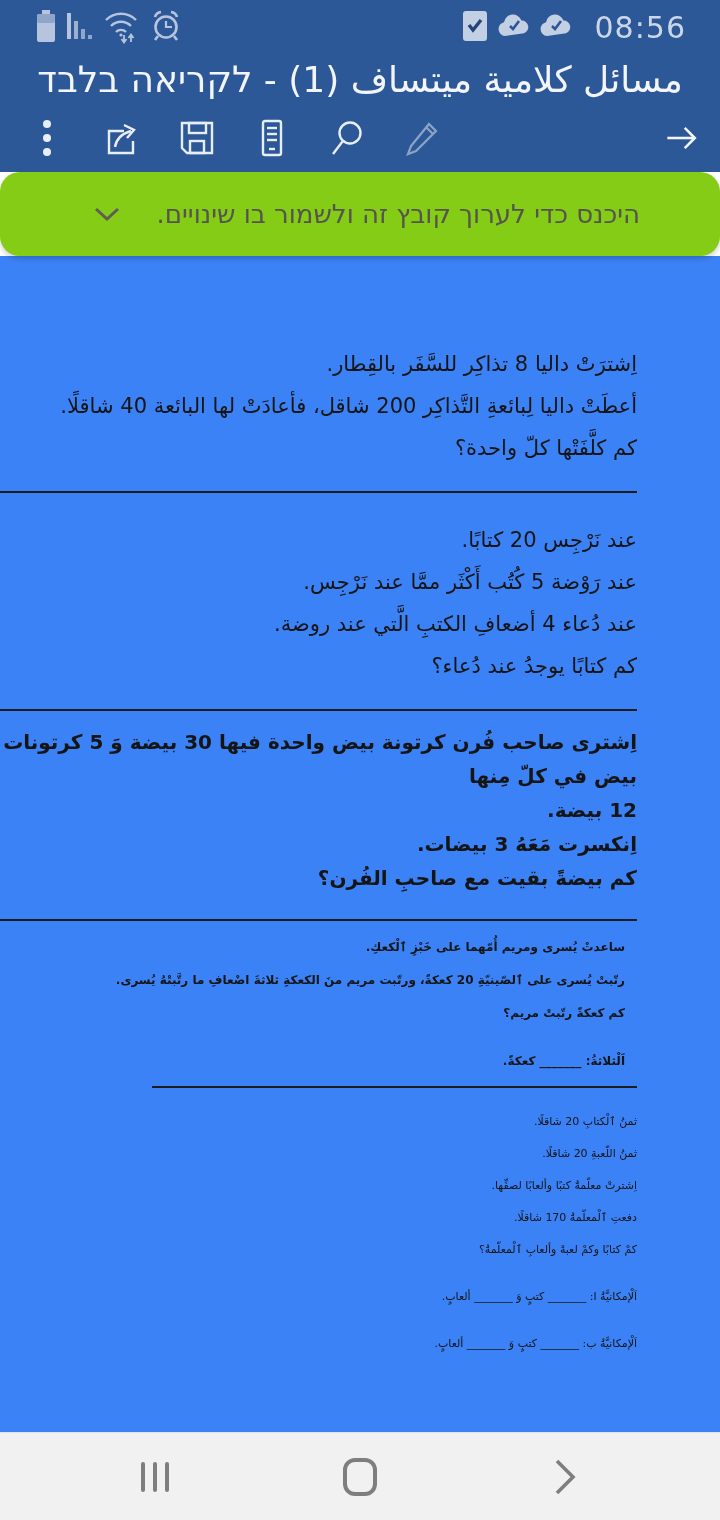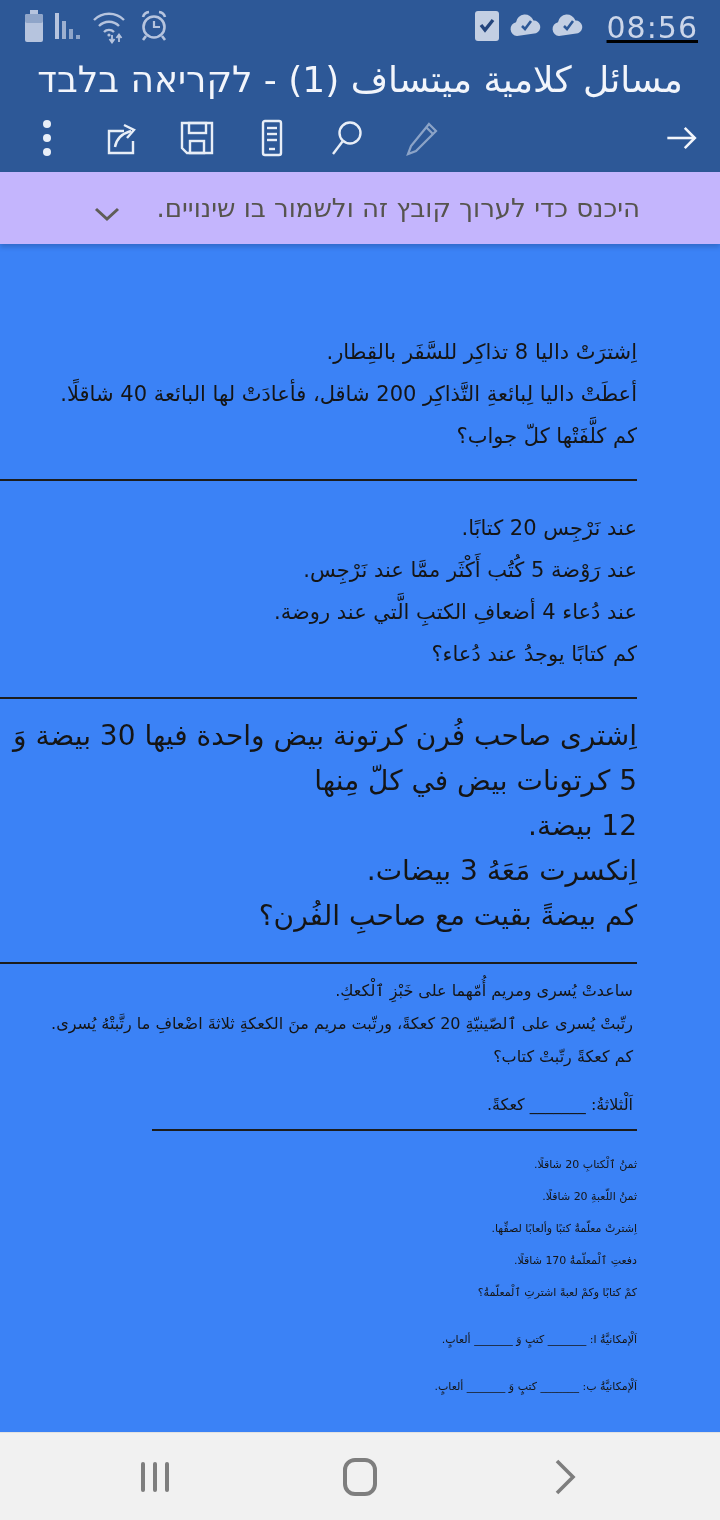--- a/index.html
+++ b/index.html
@@ -1,44 +1,44 @@
 <!DOCTYPE html>
 <html><head>
 <meta charset="utf-8">
 <style>
   * { margin:0; padding:0; box-sizing:border-box; }
   html,body { width:720px; height:1520px; font-family:"DejaVu Sans", sans-serif; background:#ffffff; overflow:hidden; }
   .phone { width:720px; height:1520px; display:flex; flex-direction:column; position:relative; }
 
   
-  .statusbar { height:55px; background:#2d5897; display:flex; align-items:center; justify-content:space-between; padding:0 22px; flex:0 0 auto;text-decoration:underline; }
+  .statusbar { height:55px; background:#2d5897; display:flex; align-items:center; justify-content:space-between; padding:0 34px; flex:0 0 auto; }
   .sb-group { display:flex; align-items:center; gap:8px; }
   .sb-time { color:#ccd6e9; font-size:30px; letter-spacing:1px; margin-left:14px; }
 
   
   .appbar { height:117px; background:#2d5897; flex:0 0 auto; position:relative; }
   .doc-title { color:#f2f5fb; font-size:36px; text-align:center; padding-top:4px; direction:rtl; }
   .toolbar { position:absolute; left:0; right:0; top:48px; height:69px; display:flex; align-items:center; }
   .tb-left { display:flex; align-items:center; gap:31px; padding-left:25px; }
   .tb-icon { width:44px; height:44px; display:flex; align-items:center; justify-content:center; }
   .tb-right { margin-left:auto; padding-right:16px; }
   .dimmed { opacity:0.5; }
 
   
-  .banner { height:72px; background:#c4b5fd; position:relative; display:flex; align-items:center; flex:0 0 auto; box-shadow:0 3px 5px rgba(0,0,0,0.18); z-index:2; }
+  .banner { height:84px; background:#84cc16; position:relative; display:flex; align-items:center; flex:0 0 auto; box-shadow:0 3px 5px rgba(0,0,0,0.18); z-index:2;border-radius:20px; }
   .banner-text { width:100%; direction:rtl; text-align:right; padding-right:80px; font-size:26px; color:#56544e; }
   .banner-chevron { position:absolute; left:92px; top:33px; }
 
   
   .content { flex:1 1 auto; background:#3b82f6; overflow:hidden; padding-top:87px; }
   .page { width:637px; direction:rtl; color:#151515; }
   .problem { text-align:right; }
   .problem.large  { font-size:21px; line-height:42px; margin:26px 0 22px; }
-  .problem.medium { font-size:28px; line-height:45px; margin:14px 0 24px; }
-  .problem.small  { font-size:16px; line-height:33px; margin:10px 4px 8px; }
+  .problem.medium { font-size:20px; line-height:34px; margin:14px 0 24px;font-weight:bold; }
+  .problem.small  { font-size:12px; line-height:33px; margin:10px 12px 8px;font-weight:bold; }
   .problem.small5 { font-size:11px; line-height:32px; margin:18px 0 0; }
   .problem:first-child { margin-top:0; }
   .line.gap { margin-top:15px; }
   .divider { border-top:2px solid #1c1c1c; width:100%; }
   .divider.short { width:485px; }
 
   
   .navbar { height:88px; background:#f1f1f1; border-top:1px solid #e2e2e2; display:flex; align-items:center; justify-content:space-between; padding:0 135px; flex:0 0 auto; }
   .nav-btn { width:40px; height:40px; display:flex; align-items:center; justify-content:center; }
 </style>
@@ -172,50 +172,50 @@
         </svg>
     </span>
     <div class="banner-text">היכנס כדי לערוך קובץ זה ולשמור בו שינויים.</div>
   </div>
 
   <div class="content">
     <div class="page" id="doc-area">
         <div class="problem large">
           <div class="line">اِشترَتْ داليا 8 تذاكِر للسَّفَر بالقِطار.</div>
           <div class="line">أعطَتْ داليا لِبائعةِ التَّذاكِر 200 شاقل، فأعادَتْ لها البائعة 40 شاقلًا.</div>
-          <div class="line">كم كلَّفَتْها كلّ جواب؟</div>
+          <div class="line">كم كلَّفَتْها كلّ واحدة؟</div>
         </div>
         <div class="divider"></div>
         <div class="problem large">
           <div class="line">عند نَرْجِس 20 كتابًا.</div>
           <div class="line">عند رَوْضة 5 كُتُب أَكْثَر ممَّا عند نَرْجِس.</div>
           <div class="line">عند دُعاء 4 أضعافِ الكتبِ الَّتي عند روضة.</div>
           <div class="line">كم كتابًا يوجدُ عند دُعاء؟</div>
         </div>
         <div class="divider"></div>
         <div class="problem medium">
           <div class="line">اِشترى صاحب فُرن كرتونة بيض واحدة فيها 30 بيضة وَ 5 كرتونات بيض في كلّ مِنها</div>
           <div class="line">12 بيضة.</div>
           <div class="line">اِنكسرت مَعَهُ 3 بيضات.</div>
           <div class="line">كم بيضةً بقيت مع صاحبِ الفُرن؟</div>
         </div>
         <div class="divider"></div>
         <div class="problem small">
           <div class="line">ساعدتْ يُسرى ومريم أُمّهما على خَبْزِ ٱلْكعكِ.</div>
           <div class="line">رتّبتْ يُسرى على ٱلصّينيّةِ 20 كعكةً، ورتّبت مريم منَ الكعكةِ ثلاثةَ اضْعافِ ما رتَّبتْهُ يُسرى.</div>
-          <div class="line">كم كعكةً رتّبتْ كتاب؟</div>
+          <div class="line">كم كعكةً رتّبتْ مريم؟</div>
           <div class="line gap">اَلْثلاثةُ: _______ كعكةً.</div>
         </div>
         <div class="divider short"></div>
         <div class="problem small5">
           <div class="line">ثمنُ ٱلْكتابِ 20 شاقلًا.</div>
           <div class="line">ثمنُ اللّعبةِ 20 شاقلًا.</div>
           <div class="line">اِشترتْ معلّمةٌ كتبًا وألعابًا لصفِّها.</div>
           <div class="line">دفعتِ ٱلْمعلّمةُ 170 شاقلًا.</div>
-          <div class="line">كمْ كتابًا وكمْ لعبةً اشترتِ ٱلْمعلّمةُ؟</div>
+          <div class="line">كمْ كتابًا وكمْ لعبةً وألعابِ ٱلْمعلّمةُ؟</div>
           <div class="line gap">اَلْإمكانيَّةُ ا: _______ كتبٍ وَ _______ ألعابٍ.</div>
           <div class="line gap">اَلْإمكانيَّةُ ب: _______ كتبٍ وَ _______ ألعابٍ.</div>
         </div>
       </div>
   </div>
 
   <div class="navbar">
     <span class="nav-btn">
       <svg width="30" height="32" viewBox="0 0 30 32" fill="#7e7e7e">
           <rect x="1" y="1" width="4" height="30" rx="2"></rect>

